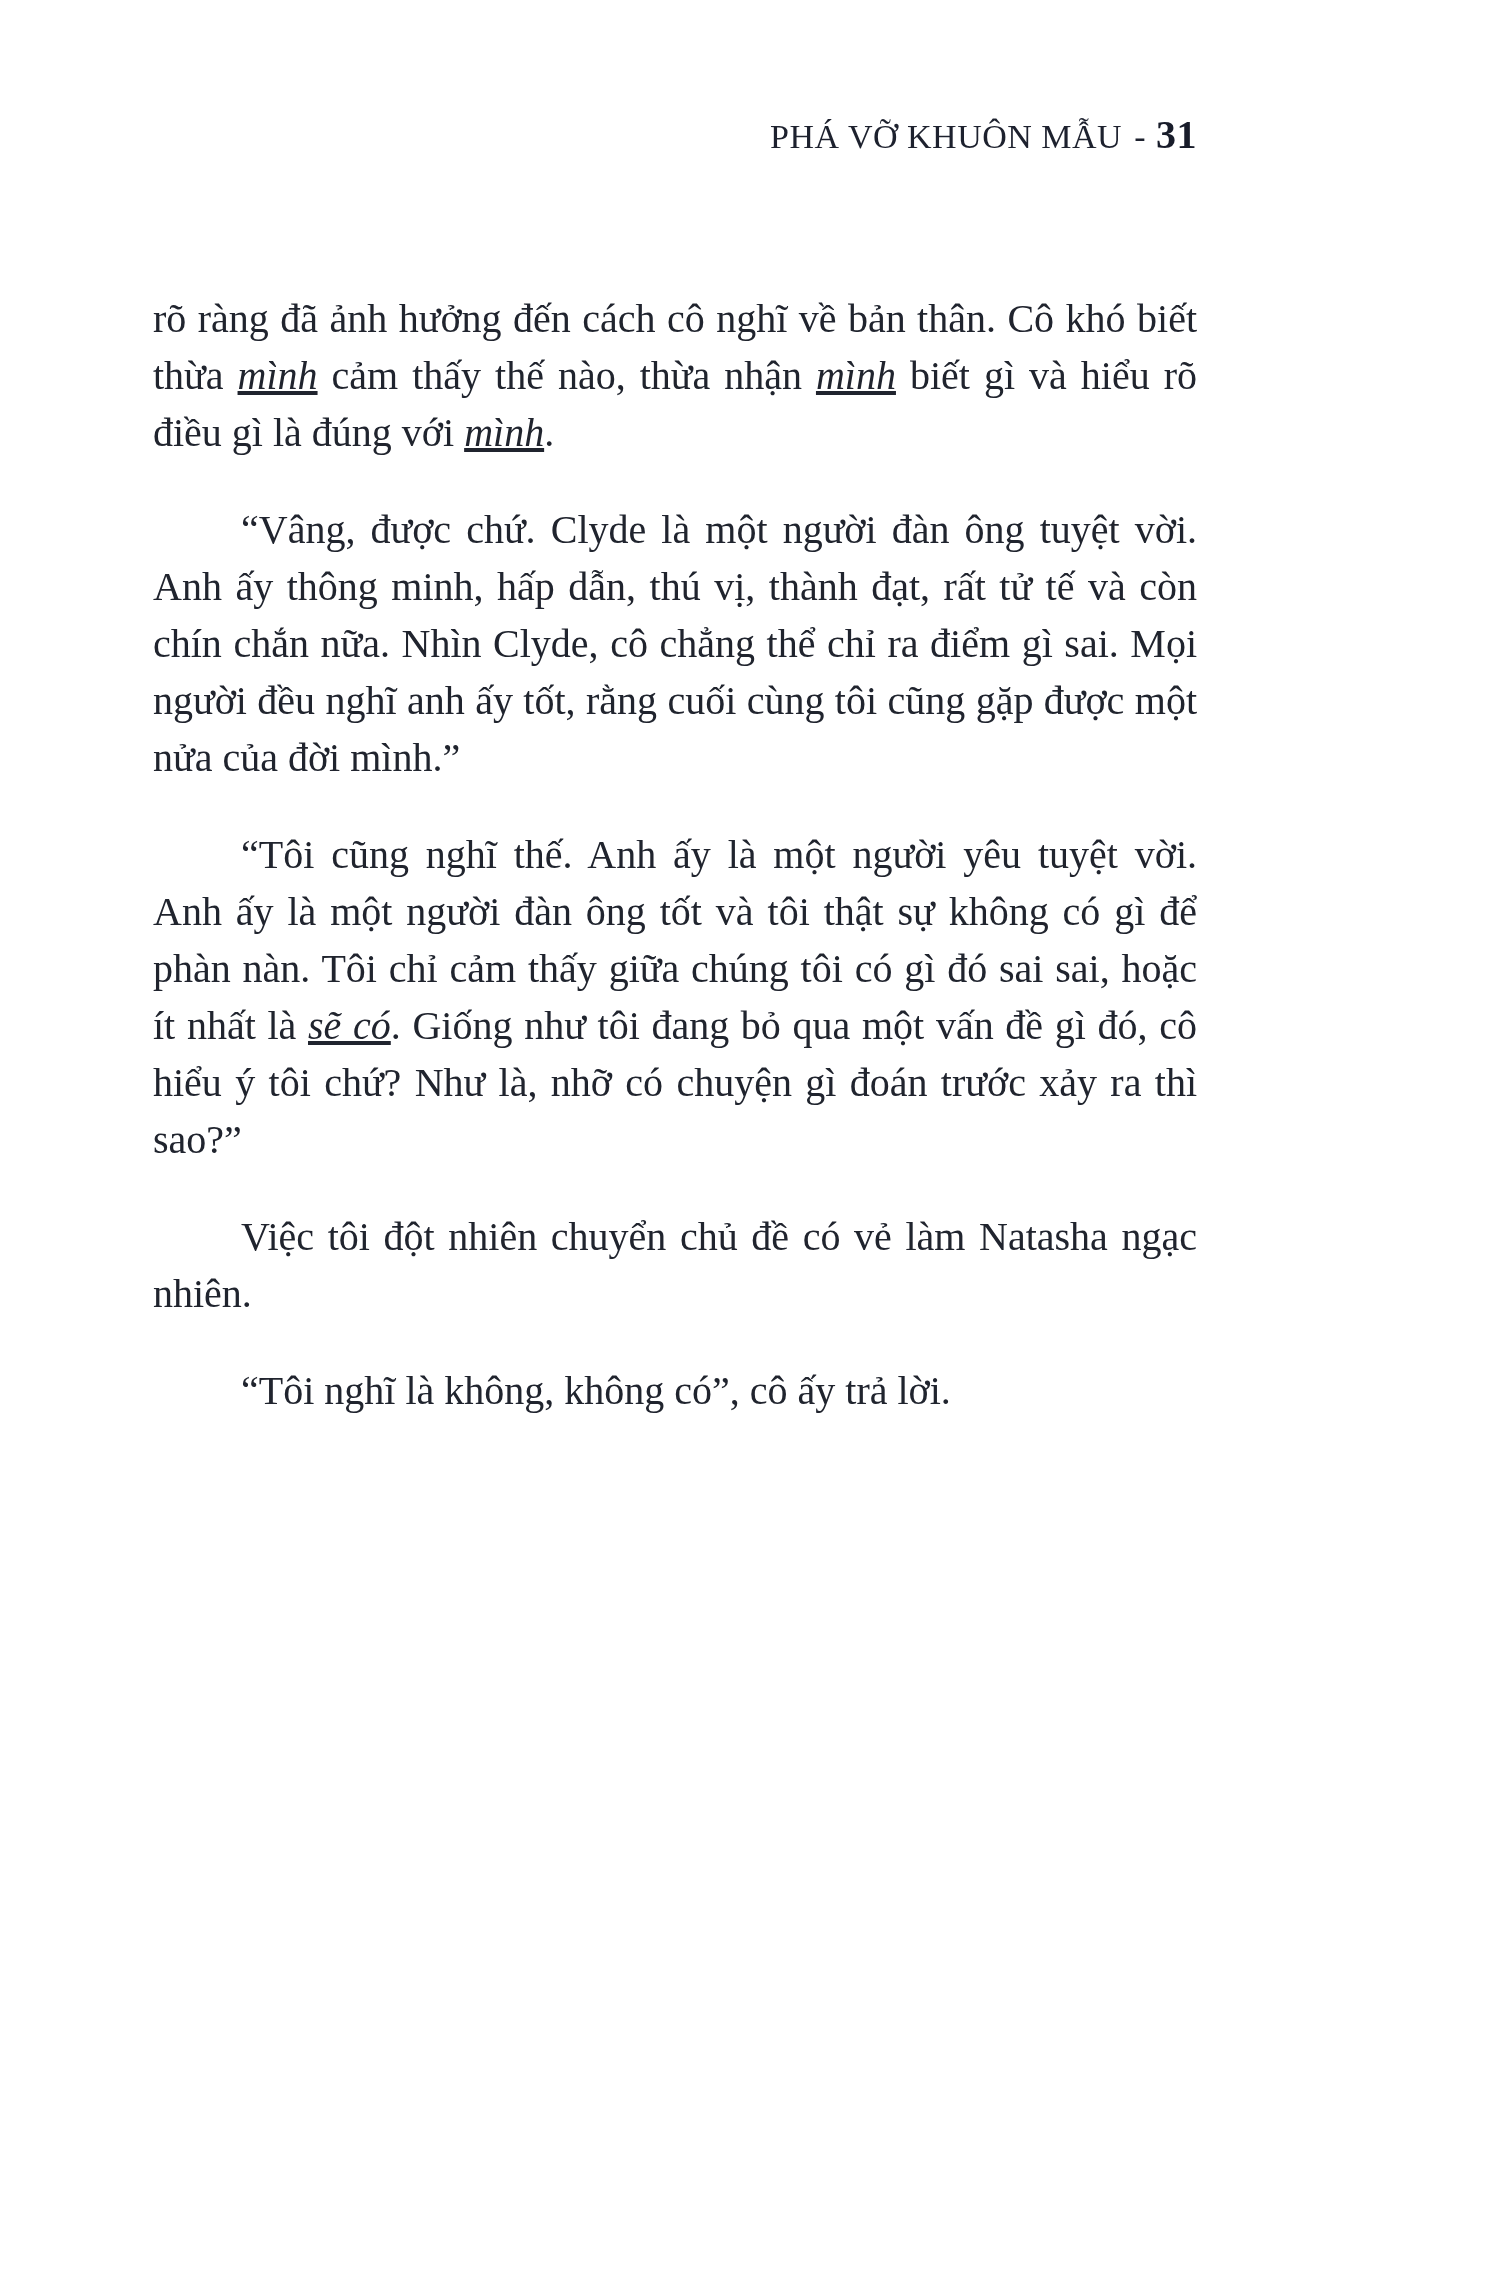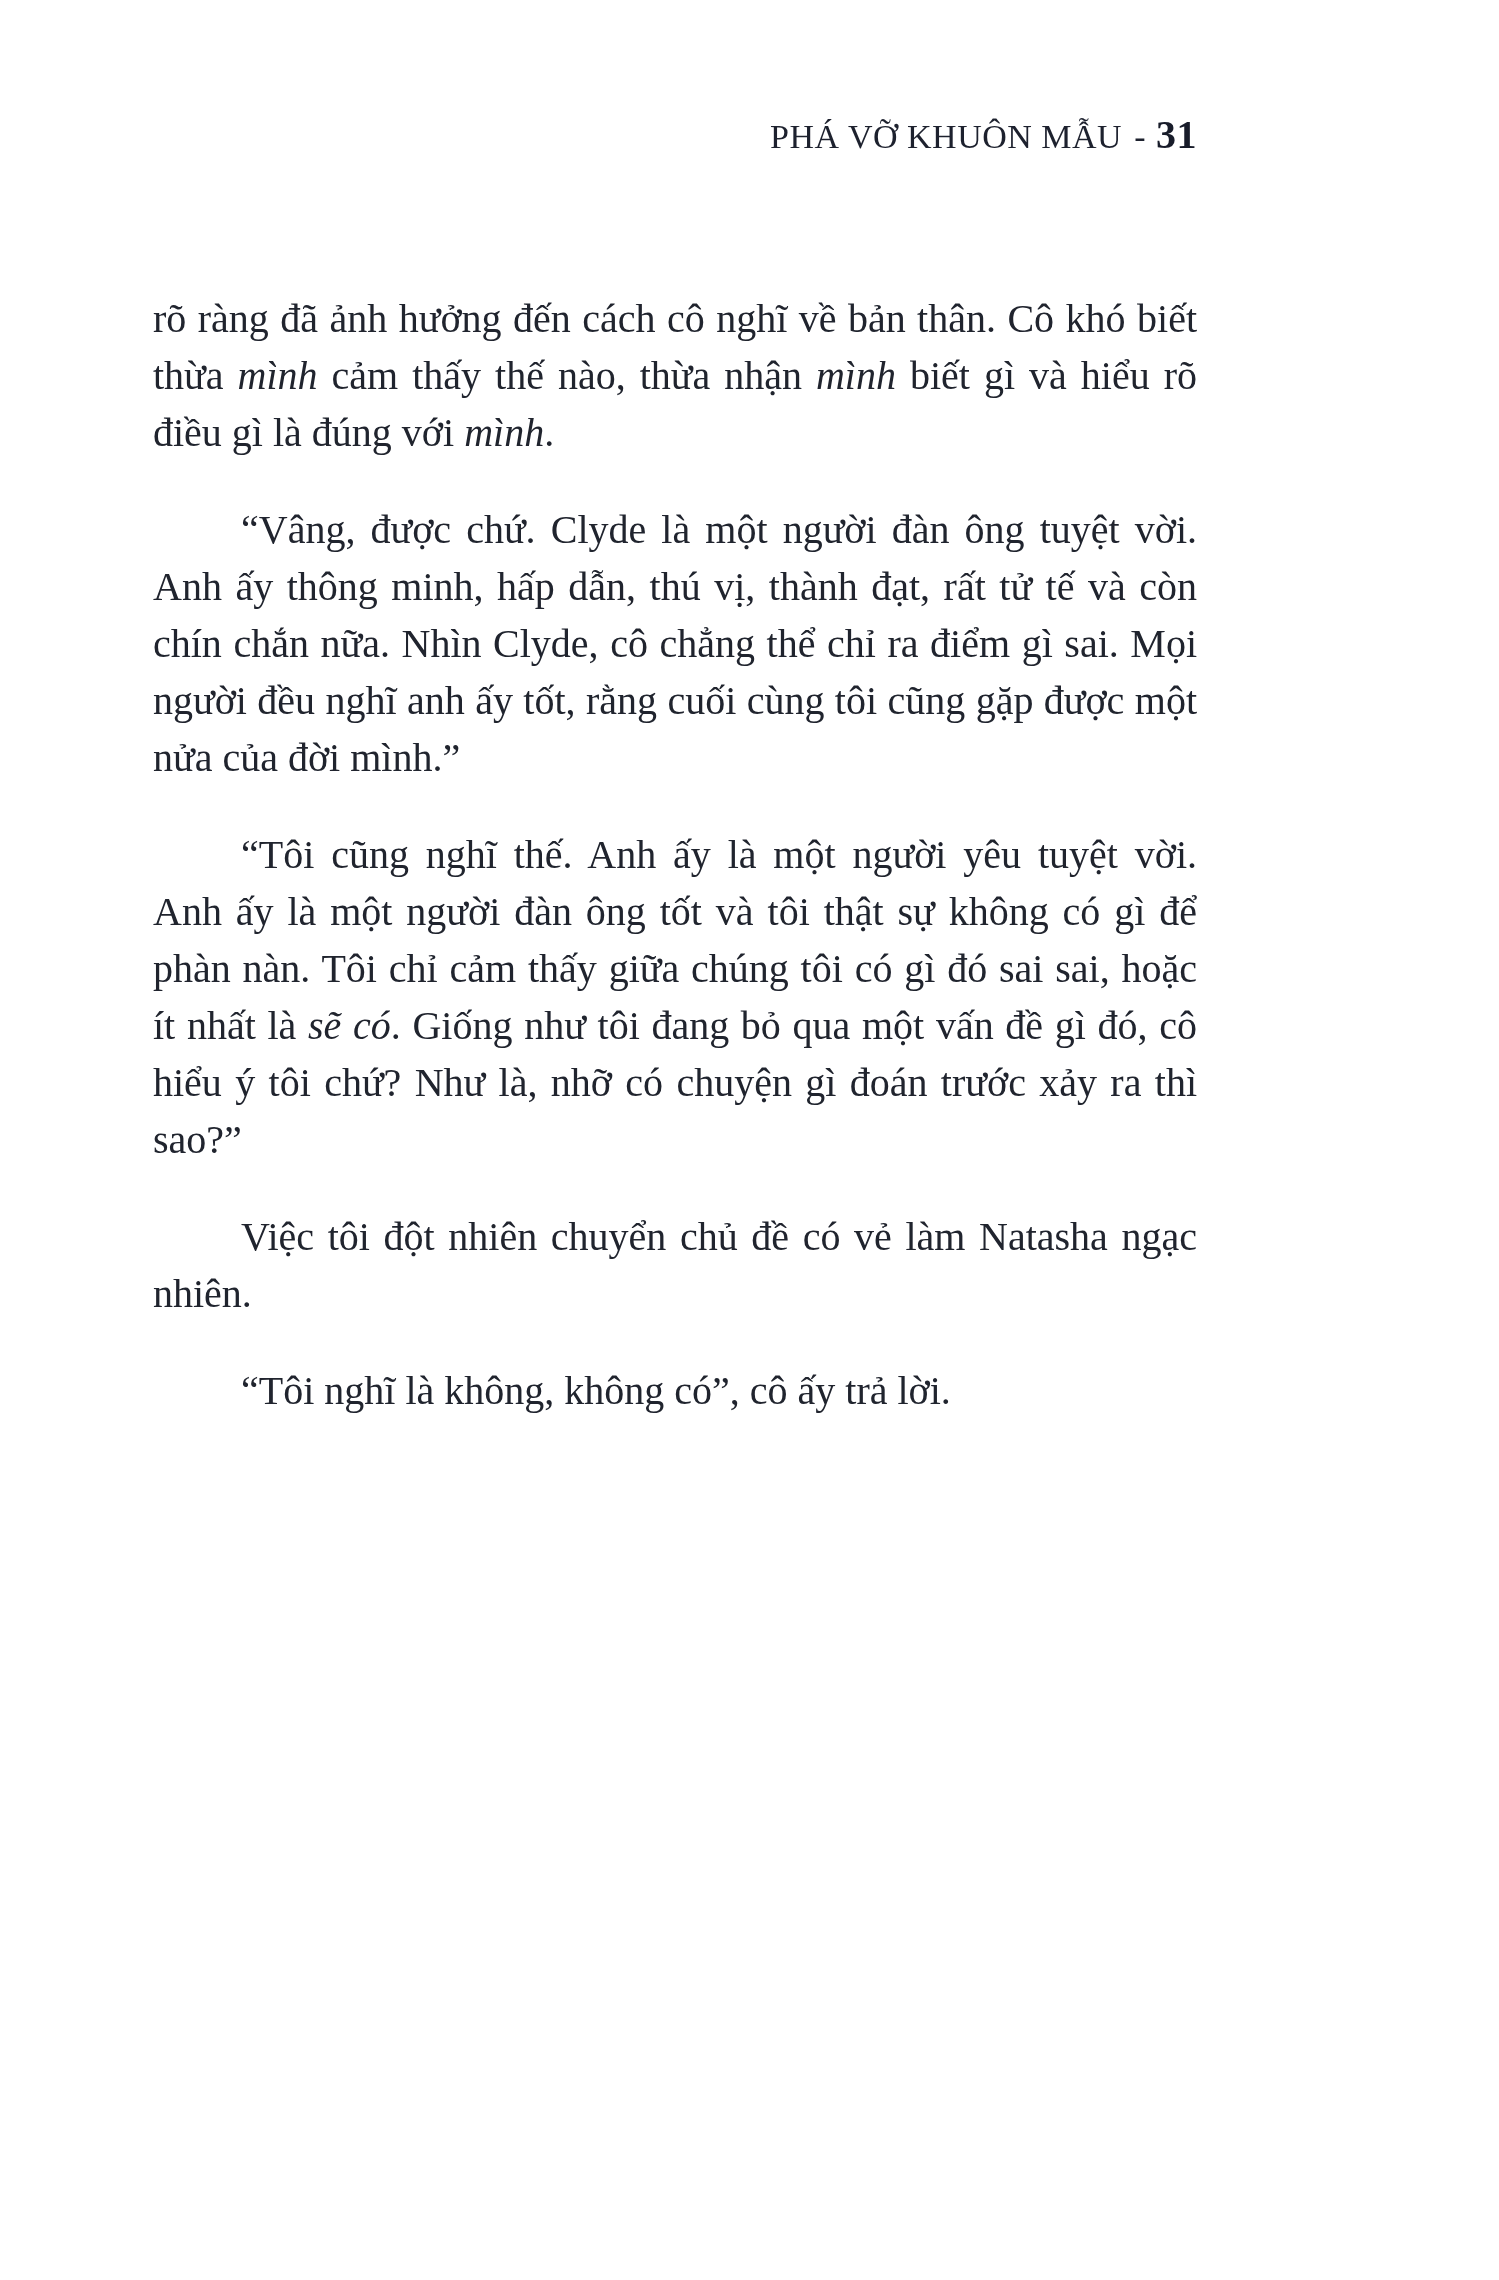--- a/index.html
+++ b/index.html
@@ -48,20 +48,21 @@
     color: #20242e;
   }
   .para + .para {
     margin-top: 40px;
   }
   .para.indent {
     text-indent: 88px;
   }
   .em {
     font-style: italic;
+    text-decoration: underline;
   }
 </style>
 </head>
 <body>
 
 <div class="page">
 
   <header class="running-header">
     <span>PHÁ VỠ KHUÔN MẪU</span><span class="sep">-</span><span class="page-number">31</span>
   </header>

